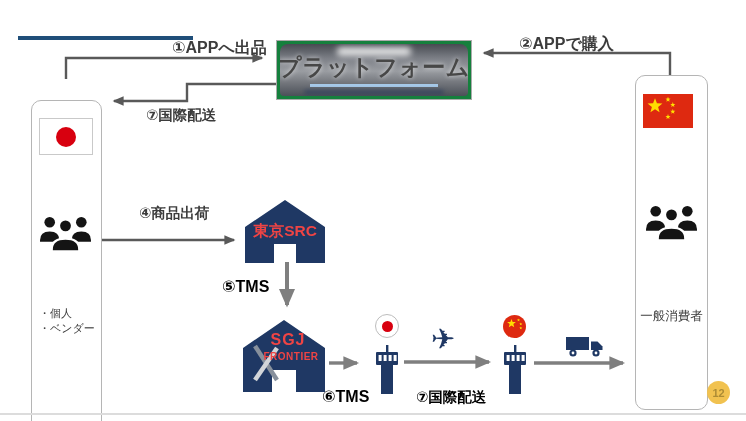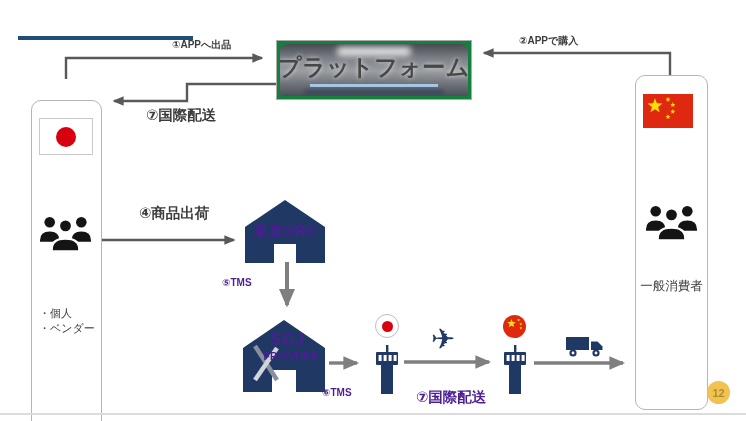--- a/index.html
+++ b/index.html
@@ -1,20 +1,20 @@
 <!DOCTYPE html>
 <html><head>
 <meta charset="utf-8">
 <style>
   html,body{margin:0;padding:0;background:#fff;}
   #canvas{position:relative;width:746px;height:421px;background:#ffffff;overflow:hidden;
           font-family:"Liberation Sans","DejaVu Sans",sans-serif;}
   .abs{position:absolute;}
-  .step{font-weight:bold;color:#3c3c3c;font-size:10px;white-space:nowrap;}
-  .step.red{color:#4c1d95;}
+  .step{font-weight:bold;color:#3c3c3c;font-size:16px;white-space:nowrap;}
+  .step.red{color:#000000;}
   
   #accent-line{left:18px;top:36px;width:175px;height:4px;background:#1f4e79;}
   
   .party-box{background:#fff;border:1.5px solid #b5b5b5;border-radius:10px;}
   #sellers-box{left:31px;top:92px;width:69px;height:329px;margin-top:8px;}
   #consumers-box{left:635px;top:75px;width:71px;height:333px;}
   .jp-flag{background:#fff;border:1px solid #c9c9c9;display:flex;align-items:center;justify-content:center;}
   .jp-flag .sun{width:20px;height:20px;border-radius:50%;background:#d8000f;}
   .party-label{color:#3c3c3c;font-size:11px;line-height:15px;font-weight:normal;}
   
@@ -23,21 +23,21 @@
      background:linear-gradient(180deg,#474b52 0%,#7d8087 28%,#9a9da2 52%,#74777d 74%,#4b5058 100%);}
   #platform-logo-blur{left:50%;top:3px;transform:translateX(-50%);width:74px;height:9px;background:rgba(255,255,255,.8);
      border-radius:4px;filter:blur(3px);}
   #platform-underline{left:50%;top:40px;transform:translateX(-50%);width:128px;height:2.5px;background:#a6c9e8;filter:blur(.3px);}
   #platform-footer-blur{left:50%;bottom:2px;transform:translateX(-50%);width:140px;height:4px;background:rgba(25,50,90,.55);
      border-radius:2px;filter:blur(2px);}
   #platform-title{left:0;top:0;right:0;bottom:6px;display:flex;align-items:center;justify-content:center;
      font-size:23px;font-weight:bold;color:#474747;letter-spacing:.5px;white-space:nowrap;
      text-shadow:0 0 5px rgba(255,255,255,.65);}
   
-  .house-label{left:0;right:0;text-align:center;color:#4c1d95;font-weight:bold;white-space:nowrap;}
+  .house-label{left:0;right:0;text-align:center;color:#ef4444;font-weight:bold;white-space:nowrap;}
   
   #page-badge{left:707px;top:381px;width:23px;height:23px;border-radius:50%;background:#f1c250;
      display:flex;align-items:center;justify-content:center;font-size:11px;font-weight:bold;color:#ad8c35;}
   #bottom-line{left:0;top:413px;width:746px;height:1.5px;background:#dcdcdc;}
   #airplane-icon{font-size:29px;color:#1f3864;line-height:1;}
 </style>
 </head>
 <body>
 
 <div id="canvas">
@@ -114,21 +114,21 @@
     <svg class="abs" style="left:9px;top:127px;" width="53" height="39" viewBox="0 0 52 38">
       <g fill="#141414">
         <circle cx="10.5" cy="8" r="5.2"></circle>
         <circle cx="41.5" cy="8" r="5.2"></circle>
         <path d="M1,25.5 q0,-8.5 9.5,-8.5 q9.5,0 9.5,8.5 l0,1.5 -19,0 z"></path>
         <path d="M32,25.5 q0,-8.5 9.5,-8.5 q9.5,0 9.5,8.5 l0,1.5 -19,0 z"></path>
         <circle cx="26" cy="11.5" r="6.4" stroke="#fff" stroke-width="2.2"></circle>
         <path d="M12.5,34.5 q0,-10.5 13.5,-10.5 q13.5,0 13.5,10.5 l0,2 -27,0 z" stroke="#fff" stroke-width="2.2"></path>
       </g>
     </svg>
-    <div class="abs" style="left:0;right:0;top:202px;text-align:center;font-size:12.5px;color:#3c3c3c;">一般消費者</div>
+    <div class="abs" style="left:0;right:0;top:232px;text-align:center;font-size:12.5px;color:#3c3c3c;">一般消費者</div>
   </div>
 
   <div class="abs" style="left:245px;top:200px;width:80px;height:63px;">
     <svg width="80" height="63" viewBox="0 0 80 63">
       <path d="M40,0 L80,27 L80,63 L51,63 L51,44 L29,44 L29,63 L0,63 L0,27 Z" fill="#1f3864"></path>
     </svg>
     <div class="abs house-label" style="top:21px;font-size:15.5px;">東京SRC</div>
   </div>
 
   <div class="abs" style="left:243px;top:320px;width:82px;height:72px;">

